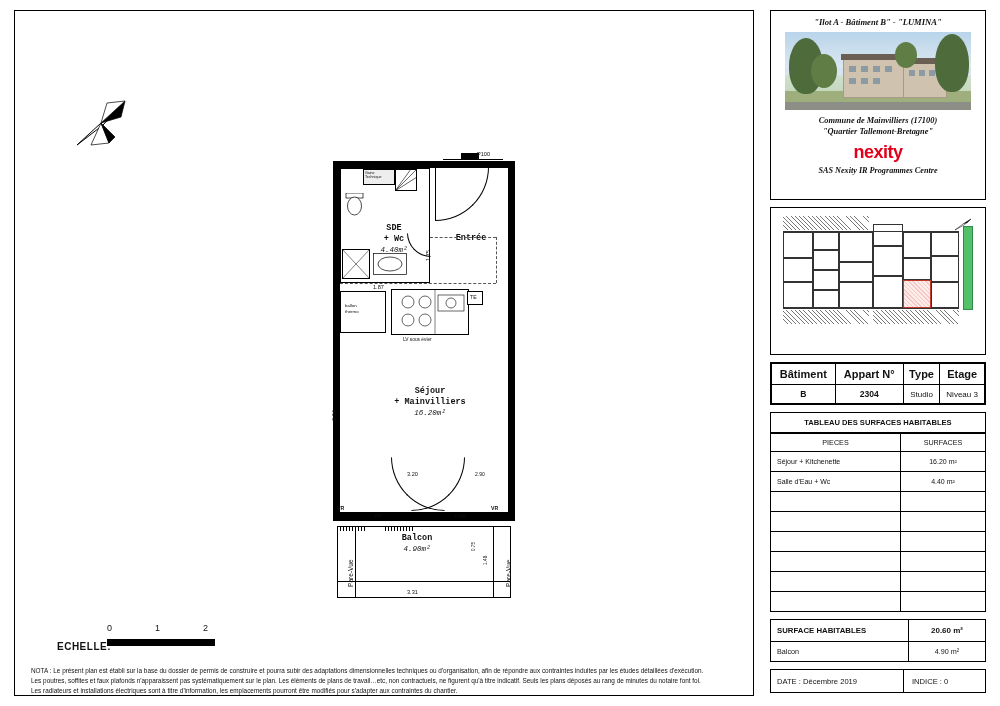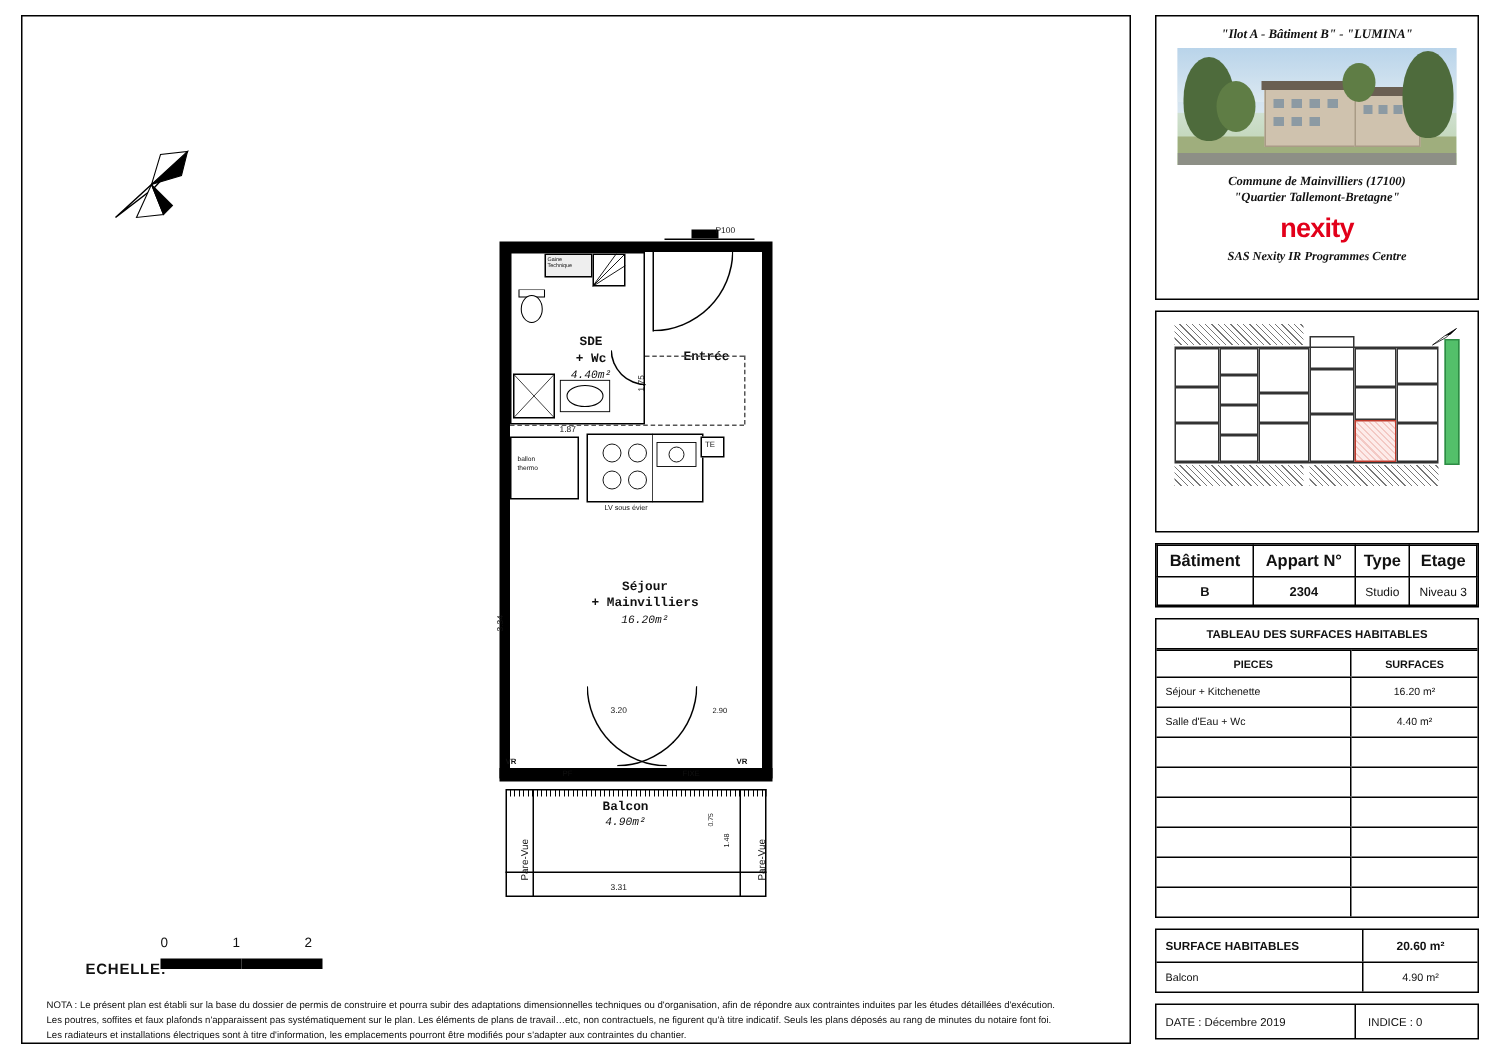--- a/index.html
+++ b/index.html
@@ -316,21 +316,21 @@
     border-bottom: 1px solid #000;
   }
   table.t2 {
     width: 100%;
     border-collapse: collapse;
     font-size: 7px;
   }
   table.t2 th {
     border: 1px solid #000;
     border-left: 0; border-right: 0;
-    font-weight: bold;
+    font-weight: normal;
     font-size: 7.2px;
     padding: 4px 0;
   }
   table.t2 td {
     border-bottom: 1px solid #000;
     padding: 4px 6px;
     height: 11px;
   }
   table.t2 td.c2 {
     text-align: center;

